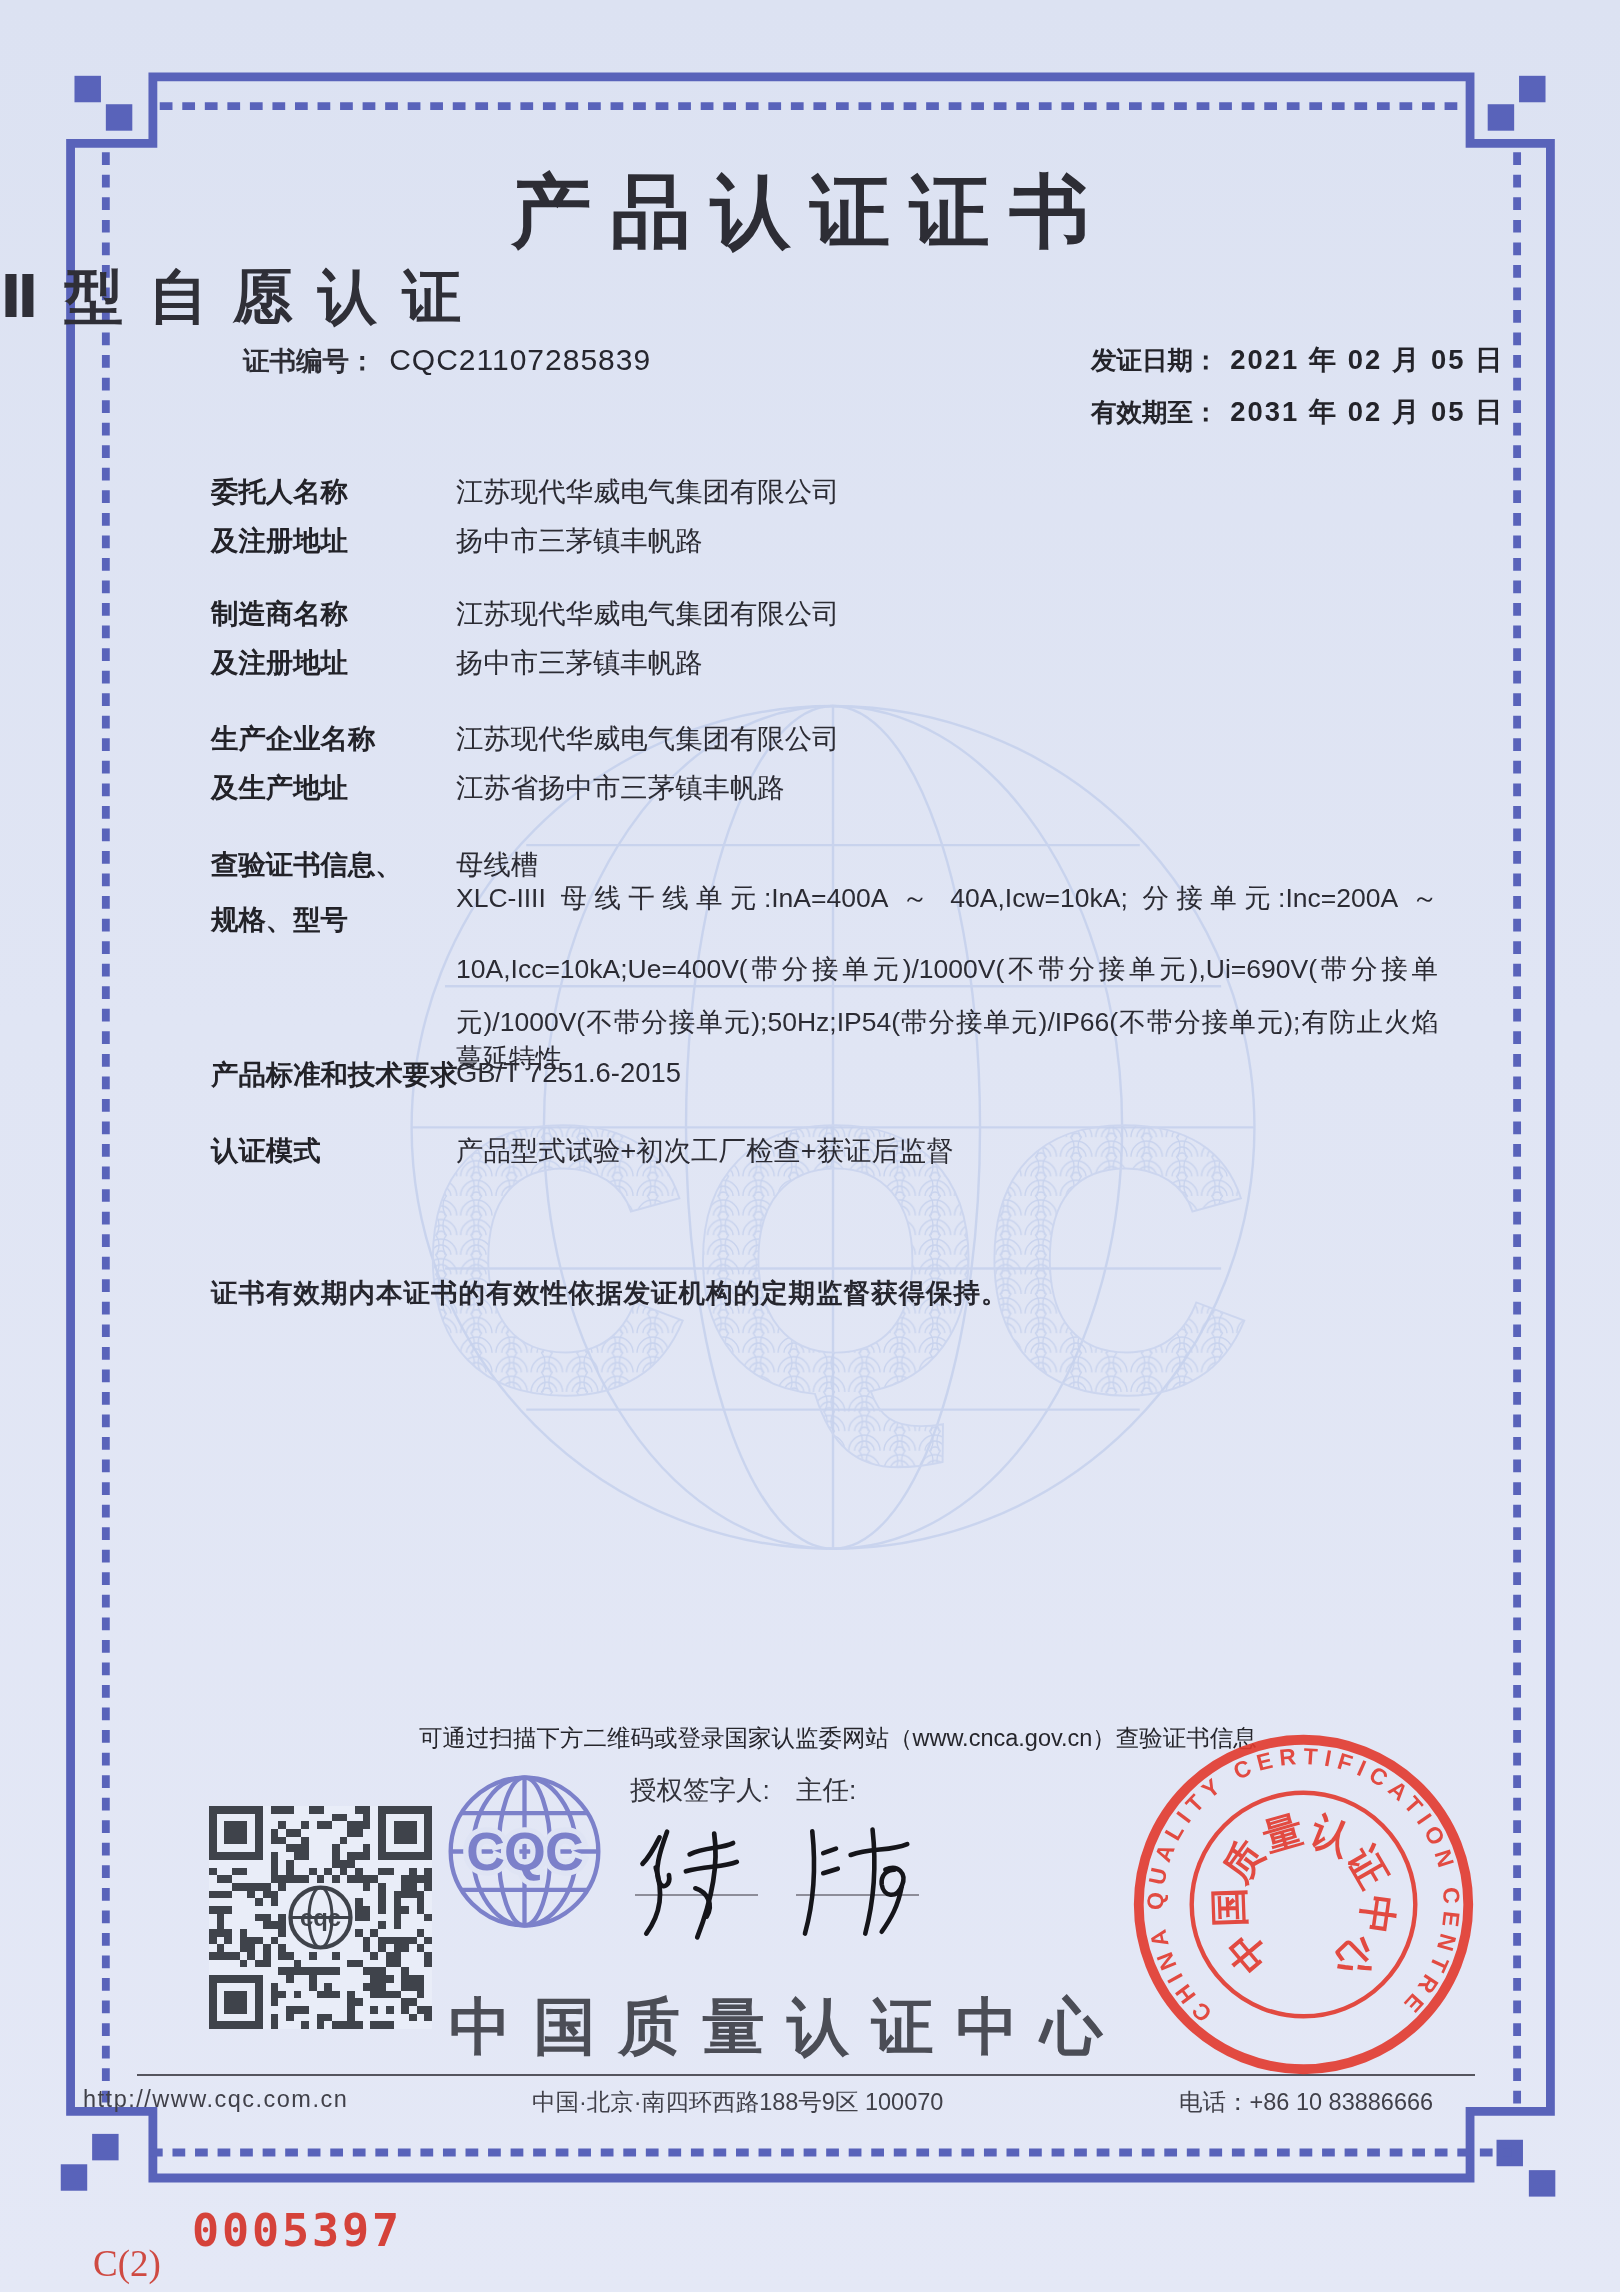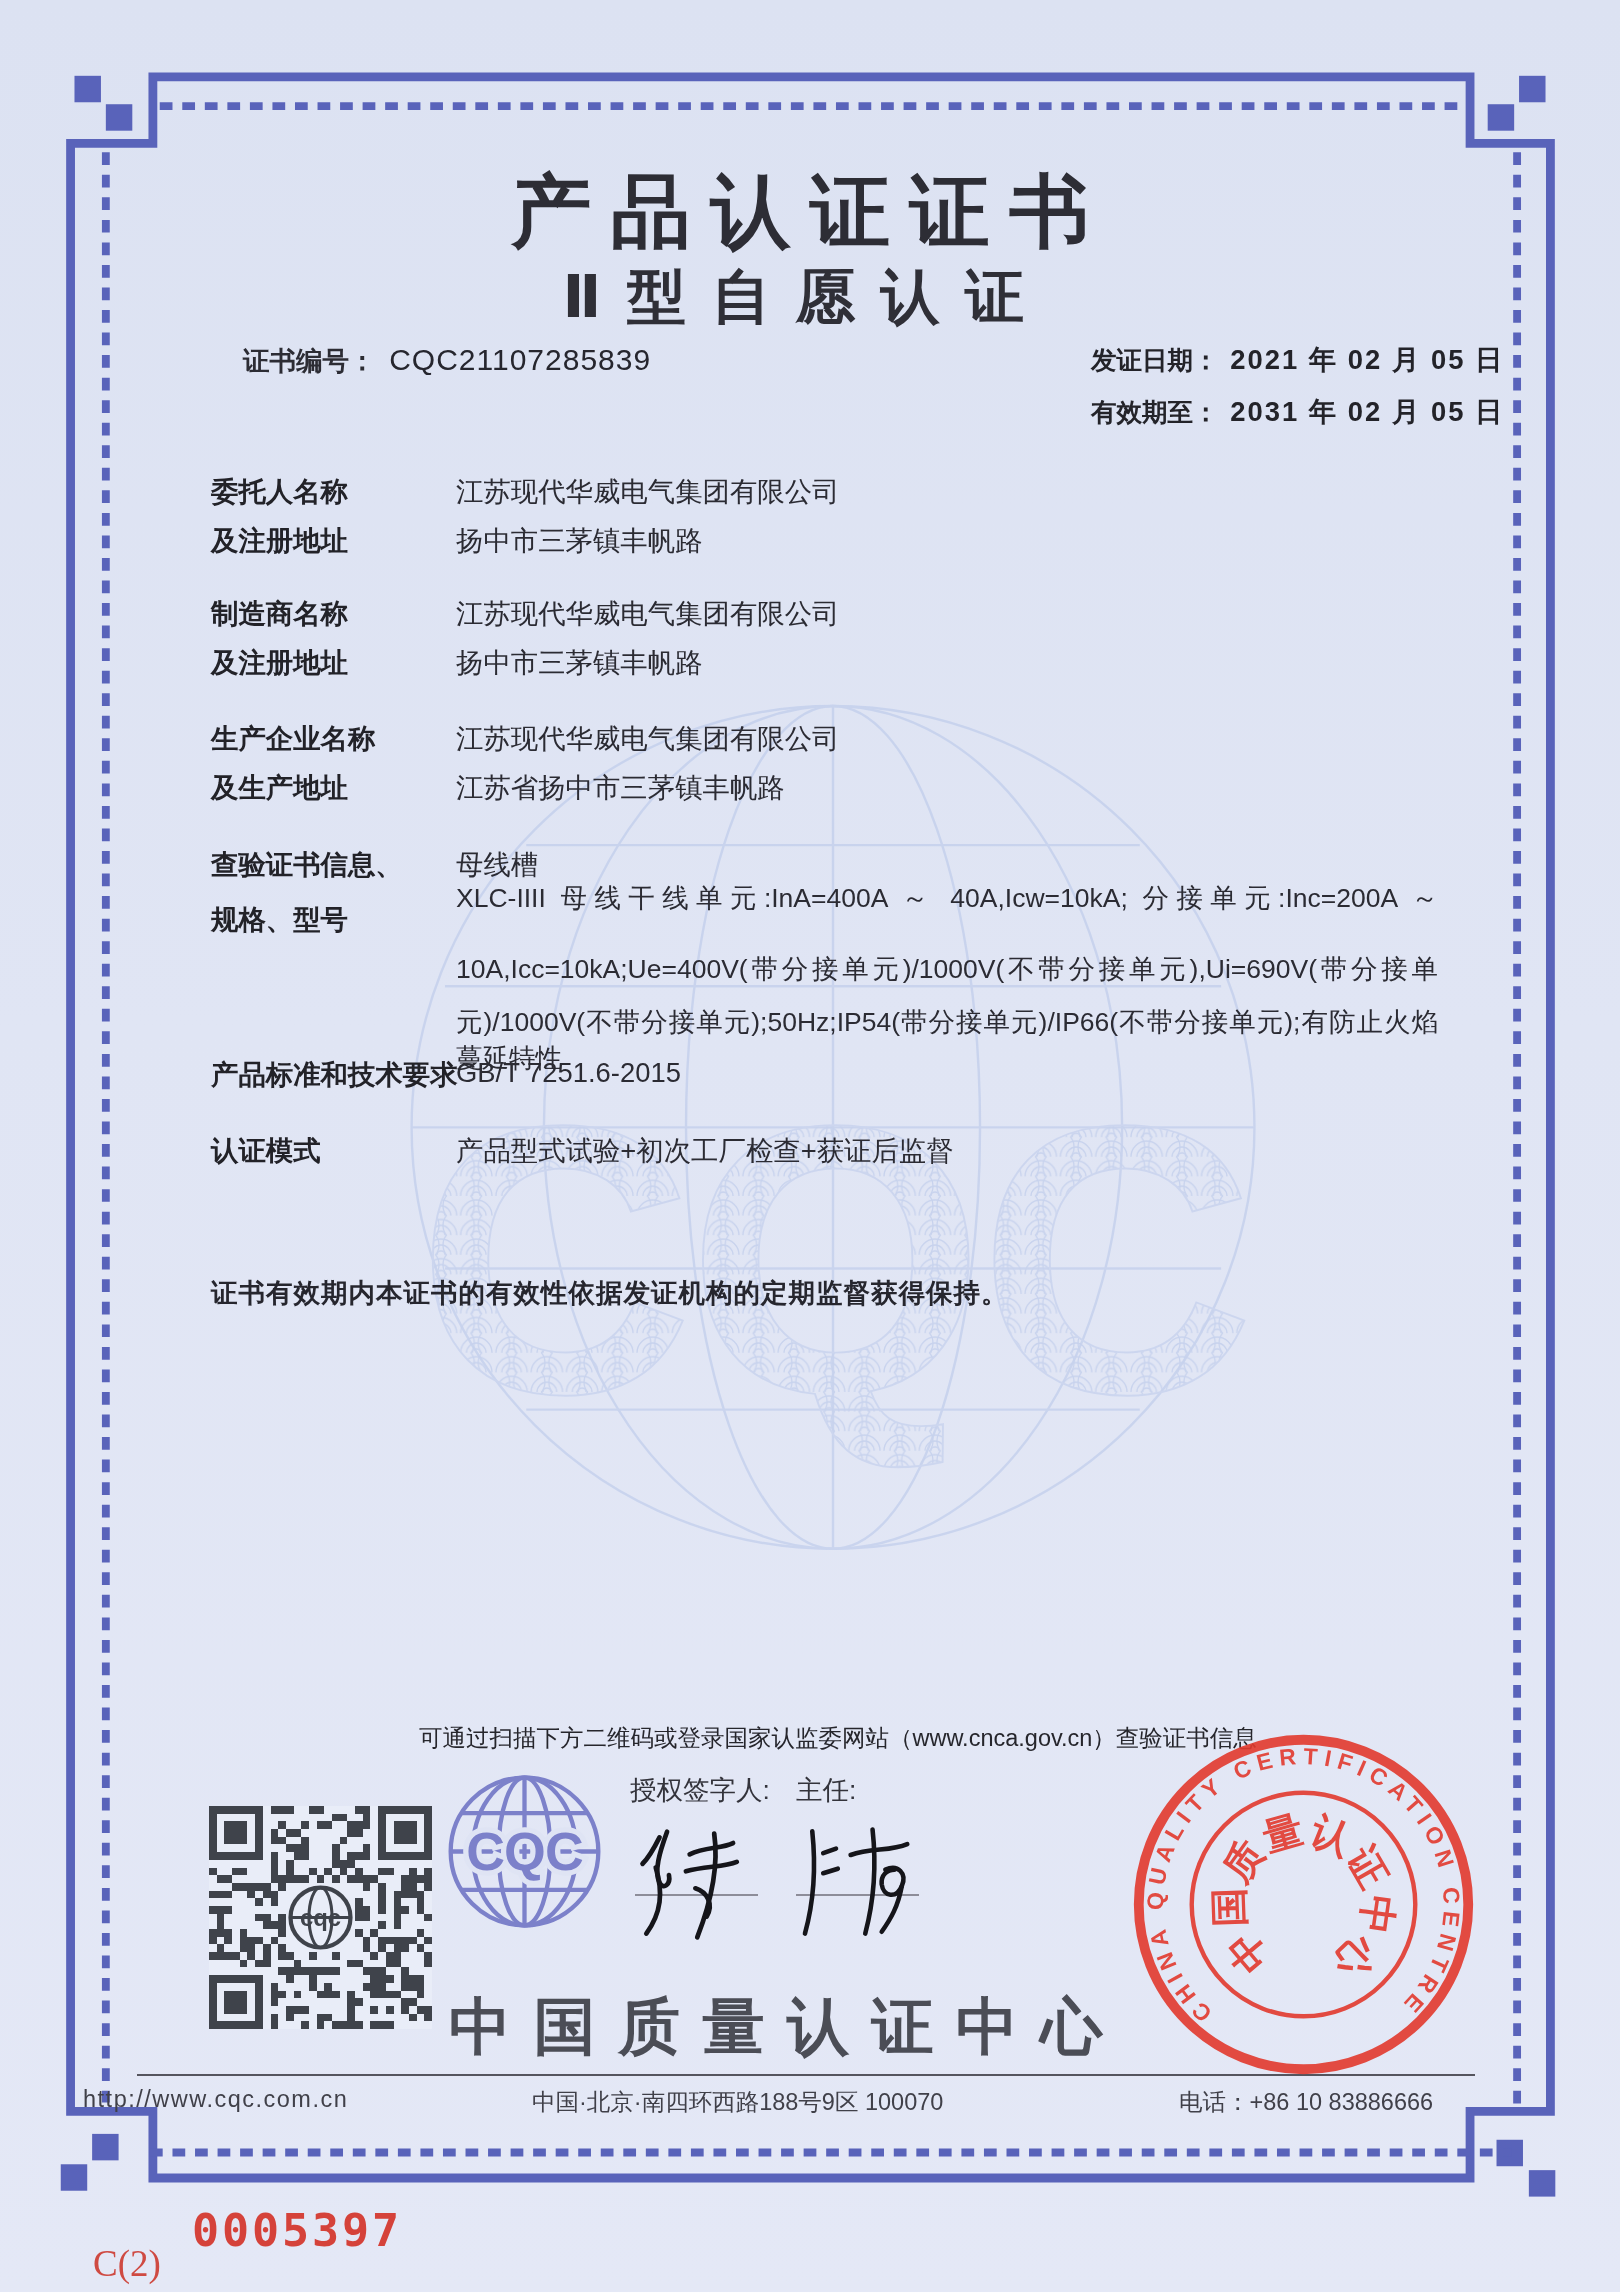--- a/index.html
+++ b/index.html
@@ -10,21 +10,21 @@
     font-family:"Liberation Sans","DejaVu Sans",sans-serif;
     color:#2c2c34;
   }
   svg{display:block;}
   .abs{position:absolute;white-space:nowrap;}
   .title{
     left:0;right:0;text-align:center;top:159px;
     font-size:80px;font-weight:700;letter-spacing:19.6px;color:#2d2d35;
   }
   .subtitle{
-    left:0;right:8px;text-align:center;top:258px;
+    left:0;right:8px;text-align:left;top:258px;
     font-size:59px;font-weight:700;letter-spacing:25.5px;color:#2f2f37;
   }
   .kai{font-family:"Liberation Serif","DejaVu Serif",serif;font-weight:700;}
   .certno-row{left:243px;top:343px;font-size:26.5px;}
   .certno-row .num{font-family:"Liberation Sans","DejaVu Sans",sans-serif;
     font-size:30px;font-weight:500;color:#26262e;margin-left:13.7px;letter-spacing:1px;}
   .date-row{font-size:25.5px;color:#232329;}
   .date-row .dval{font-family:"Liberation Sans","DejaVu Sans",sans-serif;
     font-weight:600;font-size:27.4px;margin-left:11.8px;letter-spacing:2px;margin-top:40px;}
   .lbl{font-size:27.4px;font-weight:700;color:#222228;}

